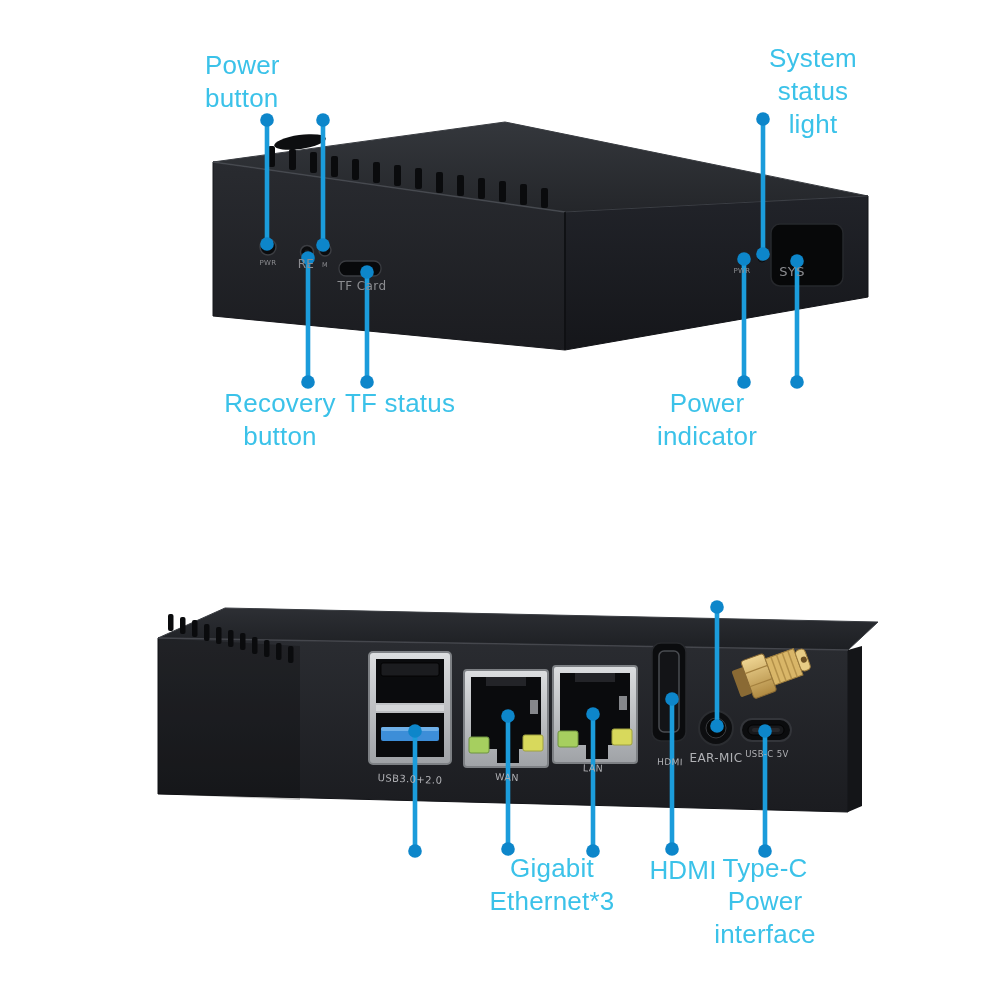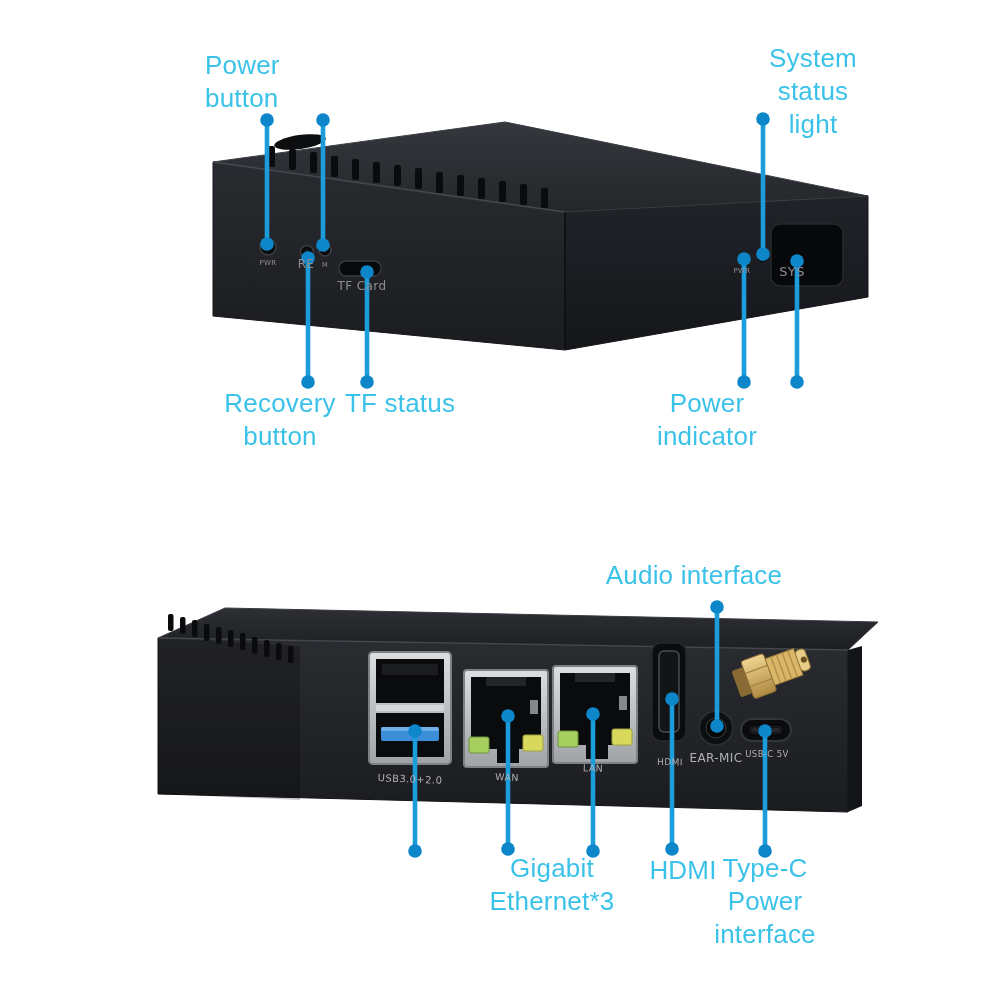--- a/index.html
+++ b/index.html
@@ -244,21 +244,20 @@
   <div class="callout-label" style="left:205px;top:49px">Power
 button</div>
   <div class="callout-label centered" style="left:813px;top:42px">System
 status
 light</div>
   <div class="callout-label centered" style="left:280px;top:387px">Recovery
 button</div>
   <div class="callout-label centered" style="left:400px;top:387px">TF status</div>
   <div class="callout-label centered" style="left:707px;top:387px">Power
 indicator</div>
-  <div class="callout-label centered" style="left:694px;top:559px">Audio interface</div>
   <div class="callout-label centered" style="left:552px;top:852px">Gigabit
 Ethernet*3</div>
   <div class="callout-label centered" style="left:683px;top:854px">HDMI</div>
   <div class="callout-label centered" style="left:765px;top:852px">Type-C
 Power
 interface</div>
 
   <div class="panel-text dim" style="left:268px;top:263px;font-size:7px">PWR</div>
   <div class="panel-text dim" style="left:306px;top:264px;font-size:12px">RE</div>
   <div class="panel-text dim" style="left:325px;top:265px;font-size:6.5px">M</div>

